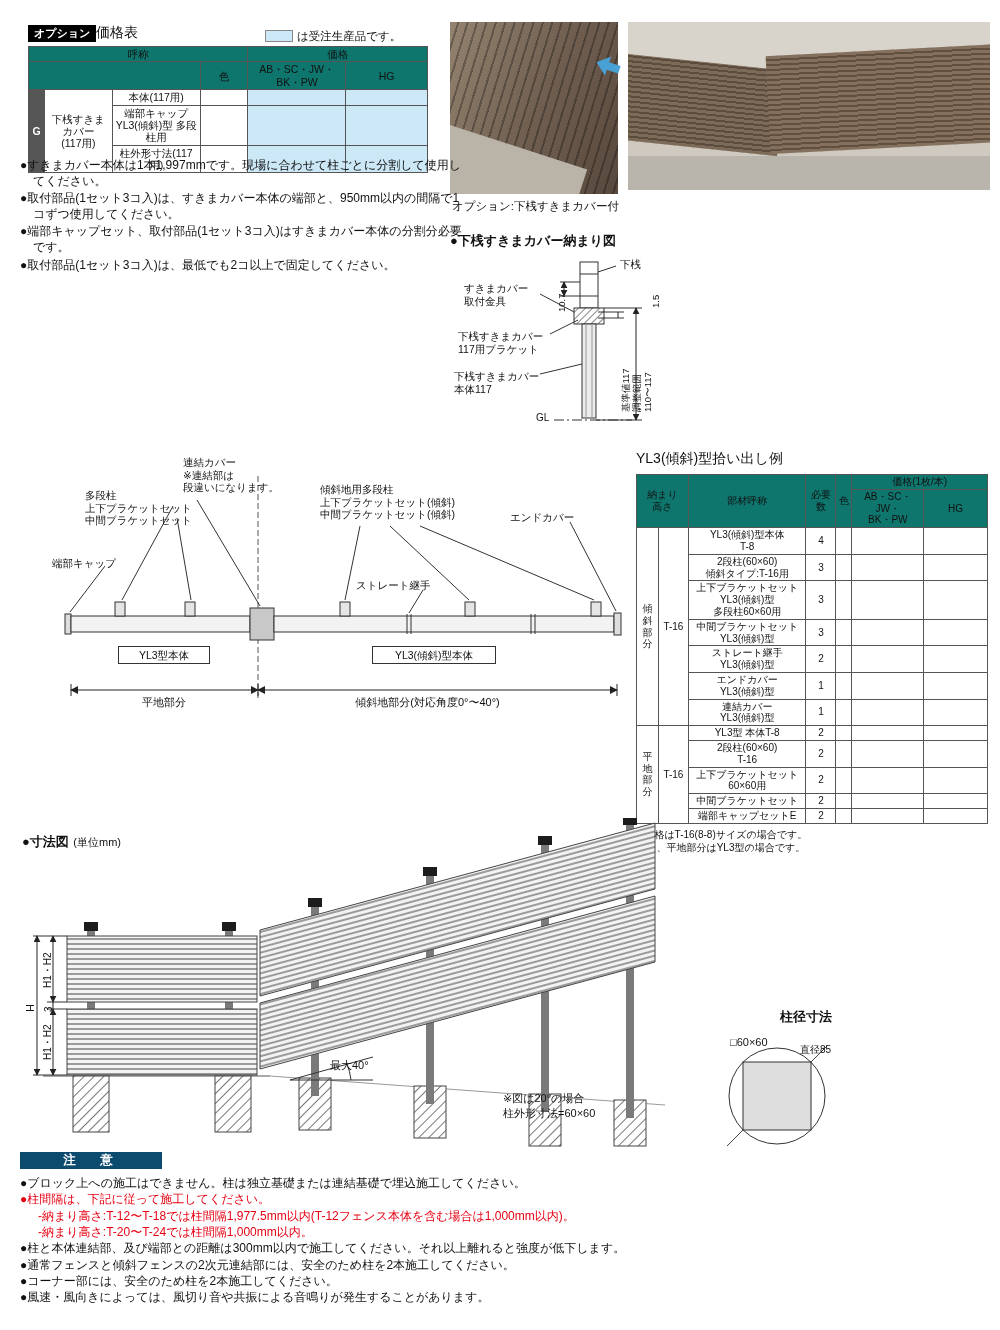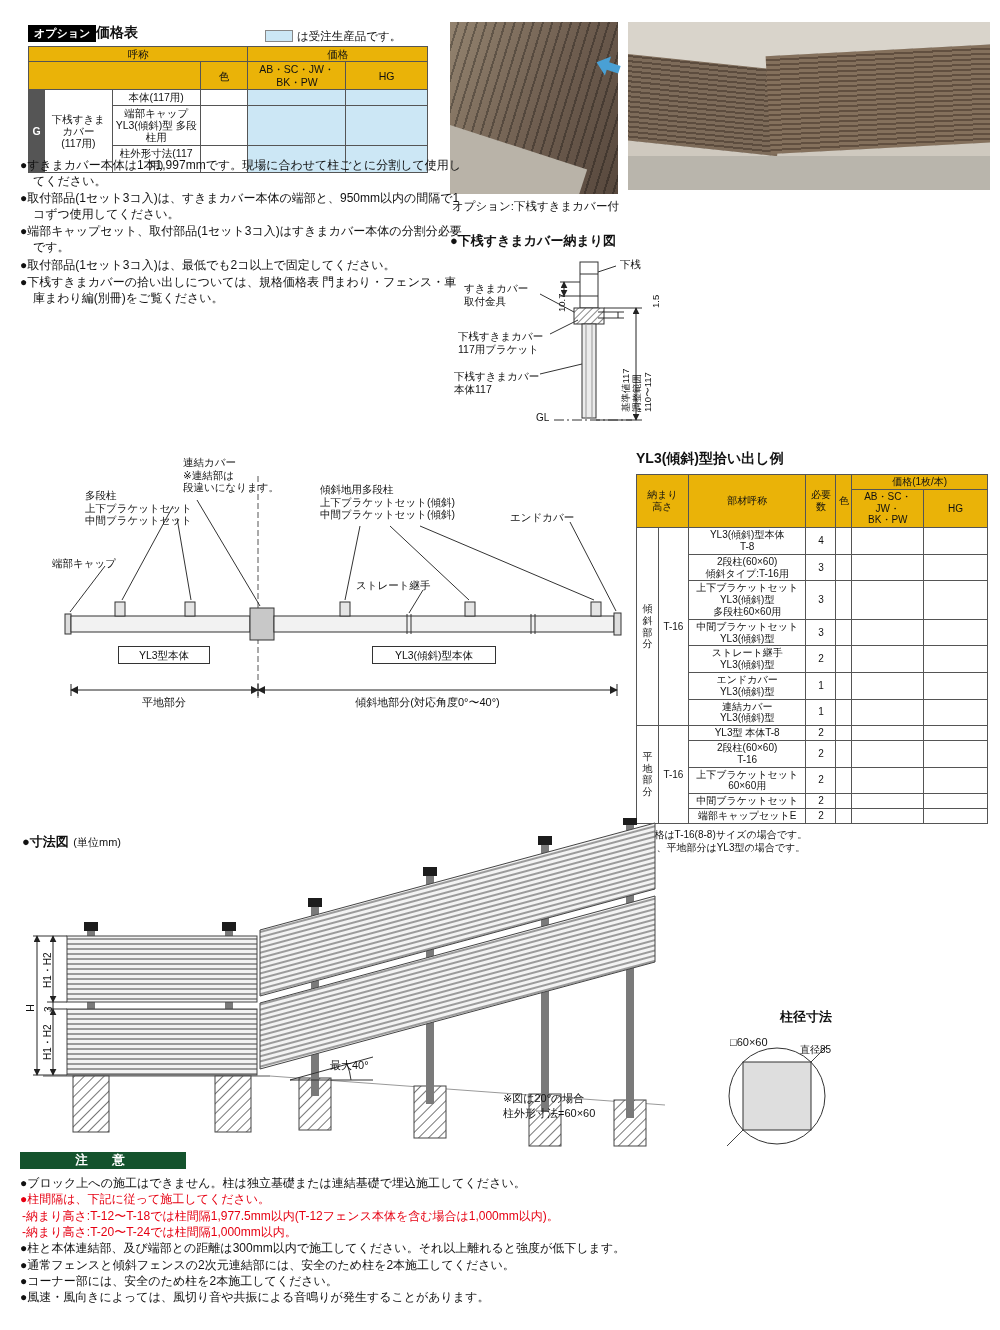--- a/index.html
+++ b/index.html
@@ -1,44 +1,44 @@
 <!DOCTYPE html>
 <html><head>
 <meta charset="utf-8">
 <style>
 *{box-sizing:border-box;margin:0;padding:0}
 body{background:#fff}
 .page{position:relative;width:1000px;height:1330px;background:#fff;overflow:hidden;
   font-family:"Liberation Sans","DejaVu Sans",sans-serif;color:#111}
 .abs{position:absolute}
-.b{font-weight:bold}
+.b{font-weight:normal}
 .pre{white-space:pre-line}
 .rot{transform:rotate(-90deg);transform-origin:0 0;white-space:pre-line}
 .lbl{font-size:10.5px;line-height:1.2;white-space:pre-line}
 .small{font-size:9.5px}
 .badge{background:#000;color:#fff;font-size:11px;font-weight:bold;padding:1px 6px;display:inline-block}
 .chip{display:inline-block;width:28px;height:12px;background:#cce7f5;border:1px solid #888;vertical-align:-2px;margin-right:4px}
 .legend-txt{font-size:11.5px}
 table{border-collapse:collapse}
 .tbl th,.tbl td{border:1px solid #555;padding:1px 2px;text-align:center;vertical-align:middle;
   font-size:10px;line-height:1.18;white-space:pre-line}
-.tbl th{background:#eab308;font-weight:normal}
+.tbl th{background:#0f766e;font-weight:normal}
 .opt th,.opt td{font-size:10.5px}
 .blue{background:#cce7f5}
 .gcell{background:#555;color:#fff;font-weight:bold}
 .lt{text-align:left;padding-left:3px}
 .fs9{font-size:9px}
 .note{font-size:12px;line-height:1.3;margin-bottom:2px;padding-left:13px;text-indent:-13px}
 .boxlbl{border:1px solid #333;background:#fff;font-size:10.5px;text-align:center;line-height:16px}
 .sec-title{font-size:13px;font-weight:bold}
-.caution-banner{width:166px;height:17px;background:#14532d;color:#fff;font-size:12.5px;font-weight:bold;
+.caution-banner{width:142px;height:17px;background:#0c4a6e;color:#fff;font-size:12.5px;font-weight:bold;
   text-align:center;line-height:17px;letter-spacing:6px}
 .c-item{font-size:12px;line-height:1.36;padding-left:13px;text-indent:-13px}
 .red{color:#e60012}
-.sub{margin-left:2px}
+.sub{margin-left:18px}
 .photo{overflow:hidden}
 .dimlbl{font-size:10px;white-space:pre-line}
 </style>
 </head>
 <body>
 
 <div class="page">
 
   <span class="abs badge" style="left:28px;top:25px">オプション</span>
   <span class="abs b" style="left:96px;top:24px;font-size:14px">価格表</span>
@@ -107,21 +107,20 @@
     <div style="position:absolute;left:140px;top:28px;width:236px;height:98px;background:repeating-linear-gradient(0deg,#84705c 0 3px,#614f40 3px 5px);transform:rotate(-3deg)"></div>
     <div style="position:absolute;left:0;bottom:0;width:100%;height:34px;background:#b9b5ac"></div>
   </div>
   <div class="abs" style="left:452px;top:199px;font-size:11.5px">オプション:下桟すきまカバー付</div>
 
   <div class="abs" style="left:20px;top:158px;width:446px">
     <div class="note">●すきまカバー本体は1本1,997mmです。現場に合わせて柱ごとに分割して使用してください。</div>
     <div class="note">●取付部品(1セット3コ入)は、すきまカバー本体の端部と、950mm以内の間隔で1コずつ使用してください。</div>
     <div class="note">●端部キャップセット、取付部品(1セット3コ入)はすきまカバー本体の分割分必要です。</div>
     <div class="note">●取付部品(1セット3コ入)は、最低でも2コ以上で固定してください。</div>
-    <div class="note">●下桟すきまカバーの拾い出しについては、規格価格表 門まわり・フェンス・車庫まわり編(別冊)をご覧ください。</div>
   </div>
 
   <div class="abs sec-title" style="left:450px;top:232px">●下桟すきまカバー納まり図</div>
 
   <svg class="abs" style="left:450px;top:252px" width="250" height="180" viewBox="0 0 250 180">
     <defs>
       <pattern id="h1" width="5" height="5" patternUnits="userSpaceOnUse" patternTransform="rotate(45)">
         <rect width="5" height="5" fill="#fff"></rect>
           <line x1="0" y1="0" x2="0" y2="5" stroke="#555" stroke-width="1.4"></line>
       </pattern>

